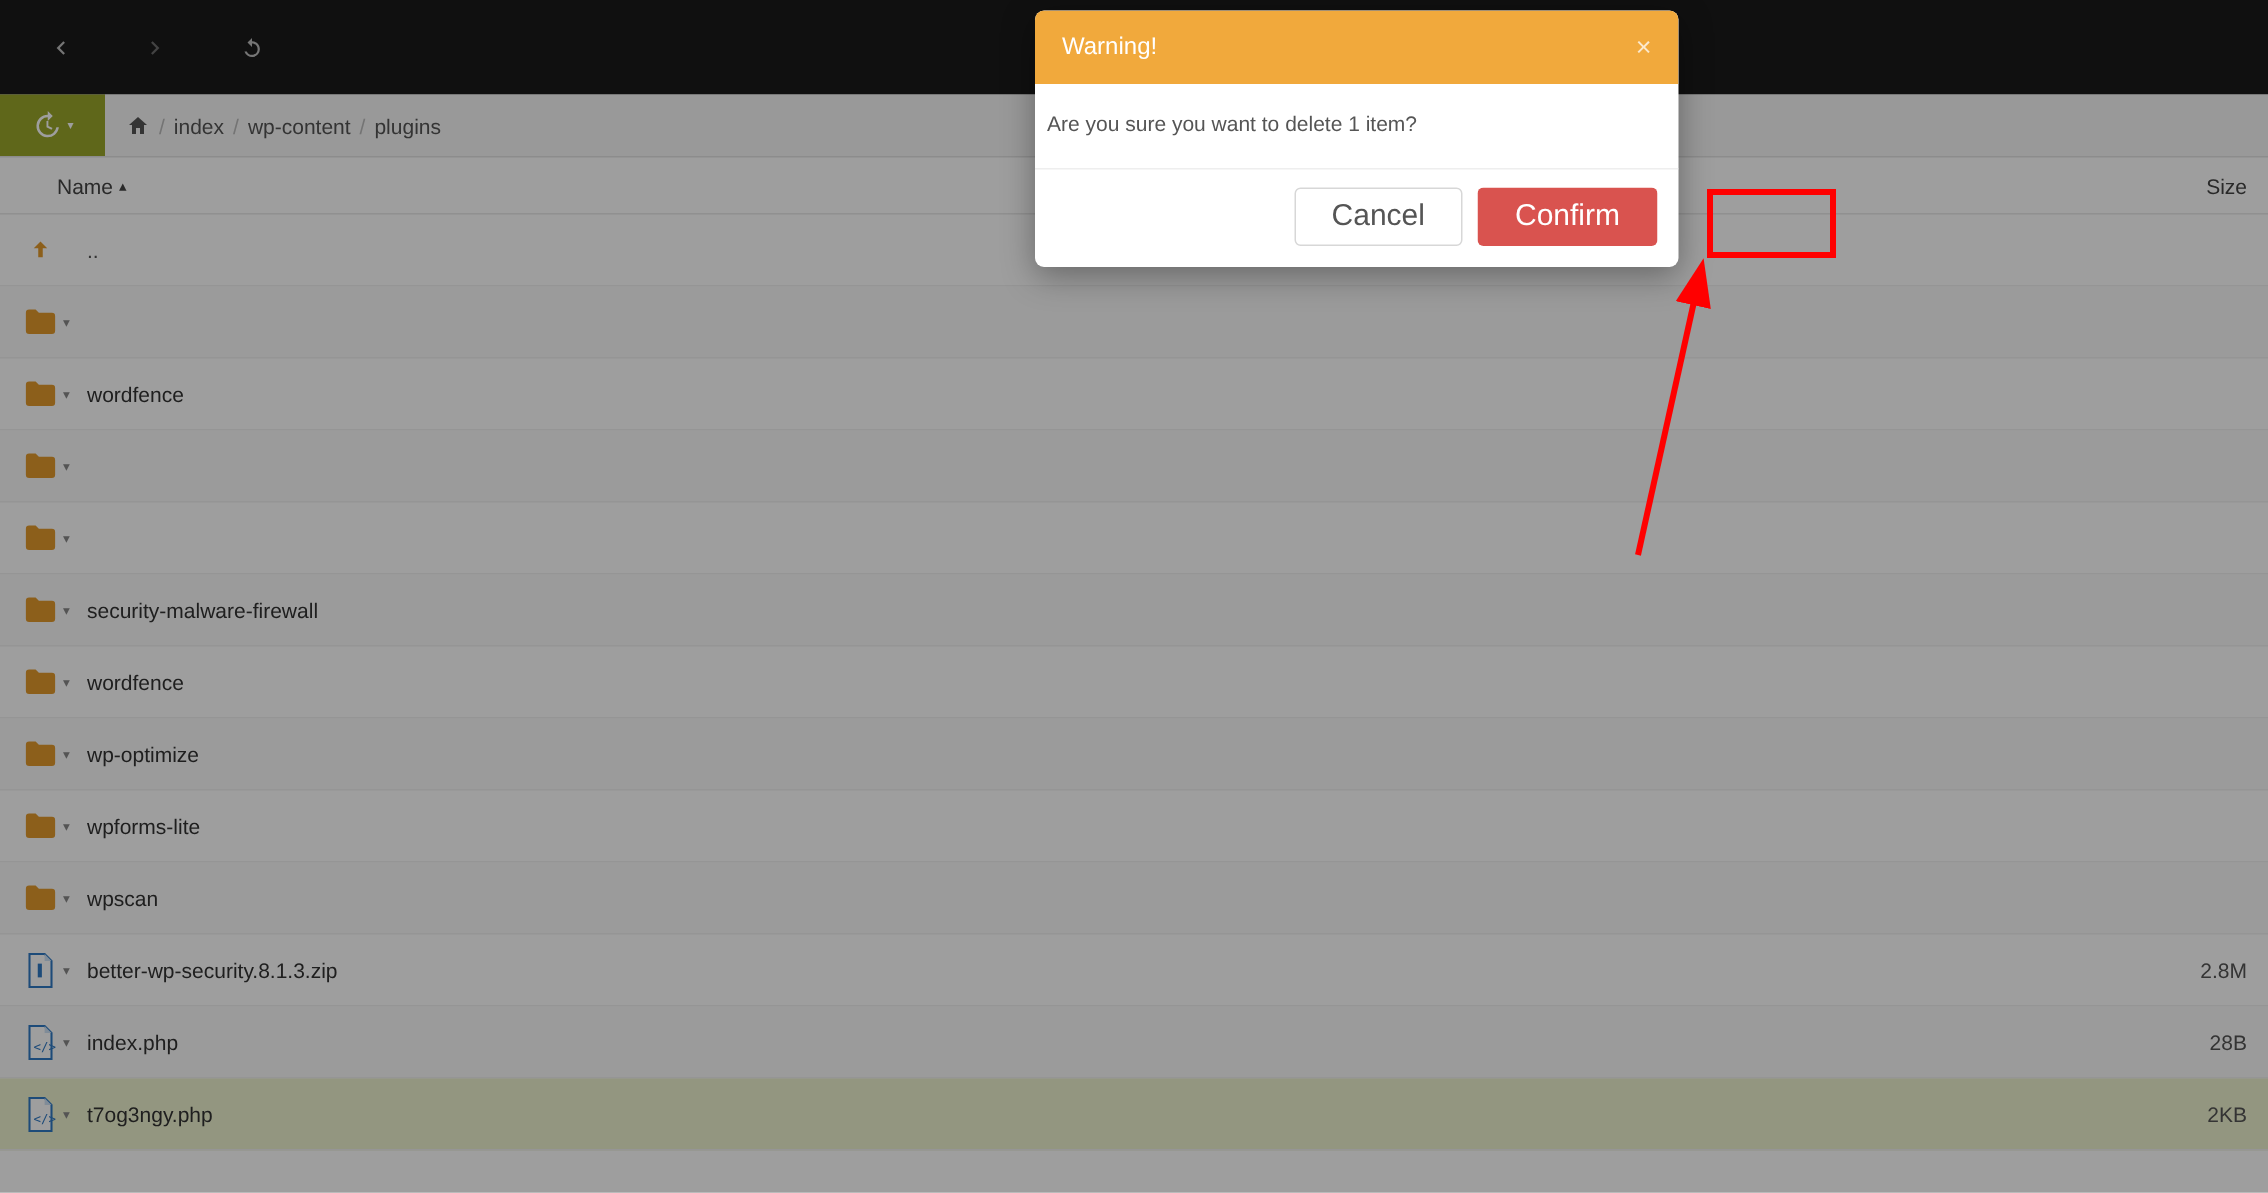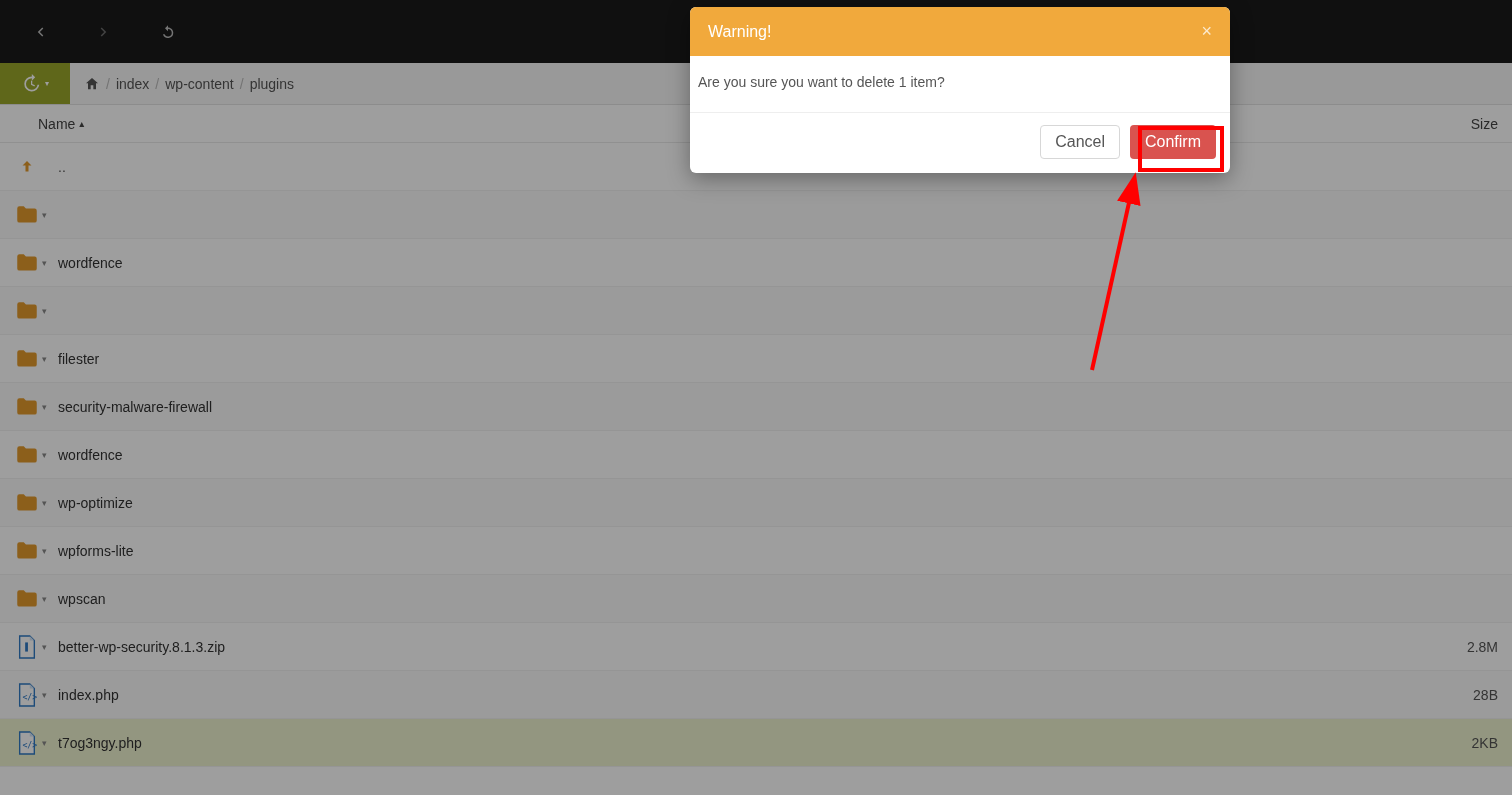--- a/index.html
+++ b/index.html
@@ -126,21 +126,21 @@
     inset: 0;
     background: rgba(0,0,0,.38);
     pointer-events: none;
   }
 
   
   .modal {
     position: absolute;
     top: 7px;
     left: 690px;
-    width: 540px;
+    width: 429px;
     background: #fff;
     border-radius: 6px;
     box-shadow: 0 6px 22px rgba(0,0,0,.35);
     overflow: hidden;
   }
   .modal-head {
     background: #f1a93c;
     color: #fff;
     padding: 14px 18px;
     font-size: 16px;
@@ -160,22 +160,22 @@
   }
   .modal-foot {
     padding: 12px 14px 14px 14px;
     display: flex;
     justify-content: flex-end;
     gap: 10px;
     border-top: 1px solid #eee;
   }
   .btn {
     border-radius: 4px;
-    padding: 7px 14px;
-    font-size: 16px;
+    padding: 7px 24px;
+    font-size: 20px;
     cursor: pointer;
     border: 1px solid transparent;
   }
   .btn-default {
     background: #fff;
     border-color: #d7d7d7;
     color: #555;
   }
   .btn-danger {
     background: #d9534f;
@@ -286,21 +286,20 @@
       <div class="caret-slot">▾</div>
       <div class="fsize"></div>
     </div>
     <div class="row">
       <div class="icon-slot">
         <svg class="folder-svg" viewBox="0 0 24 24">
           <path fill="#e39a2d" d="M3 6a2 2 0 0 1 2-2h4l2 2h8a2 2 0 0 1 2 2v9a2 2 0 0 1-2 2H5a2 2 0 0 1-2-2V6z"></path>
         </svg>
       </div>
       <div class="caret-slot">▾</div>
-      <div class="fname">filester</div>
       <div class="fsize"></div>
     </div>
     <div class="row">
       <div class="icon-slot">
         <svg class="folder-svg" viewBox="0 0 24 24">
           <path fill="#e39a2d" d="M3 6a2 2 0 0 1 2-2h4l2 2h8a2 2 0 0 1 2 2v9a2 2 0 0 1-2 2H5a2 2 0 0 1-2-2V6z"></path>
         </svg>
       </div>
       <div class="caret-slot">▾</div>
       <div class="fname">security-malware-firewall</div>

